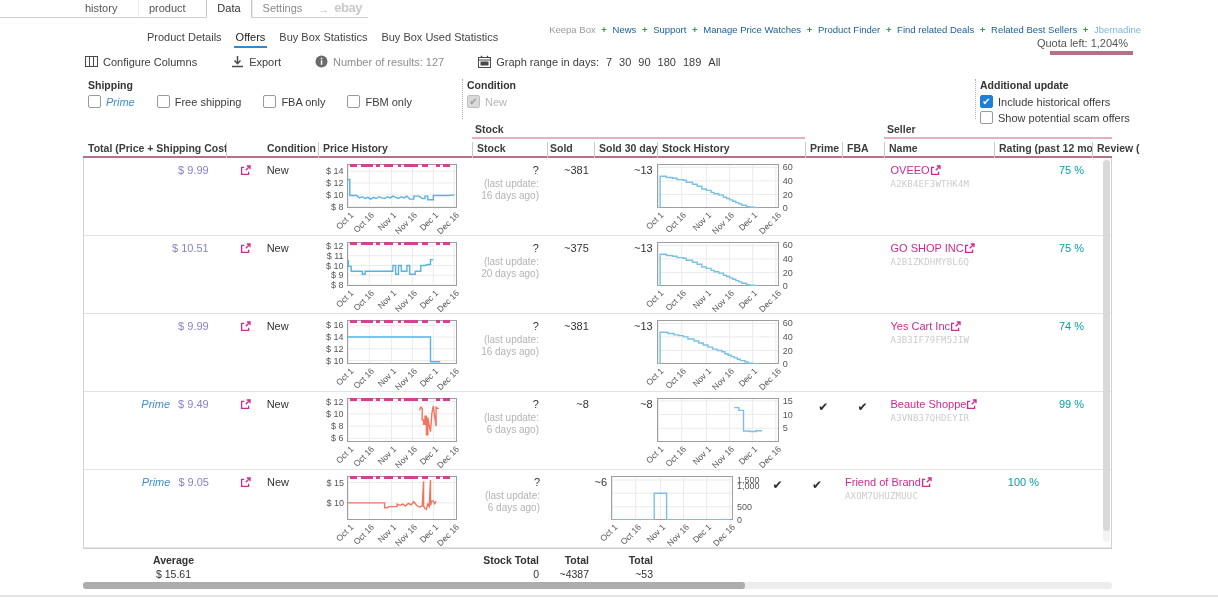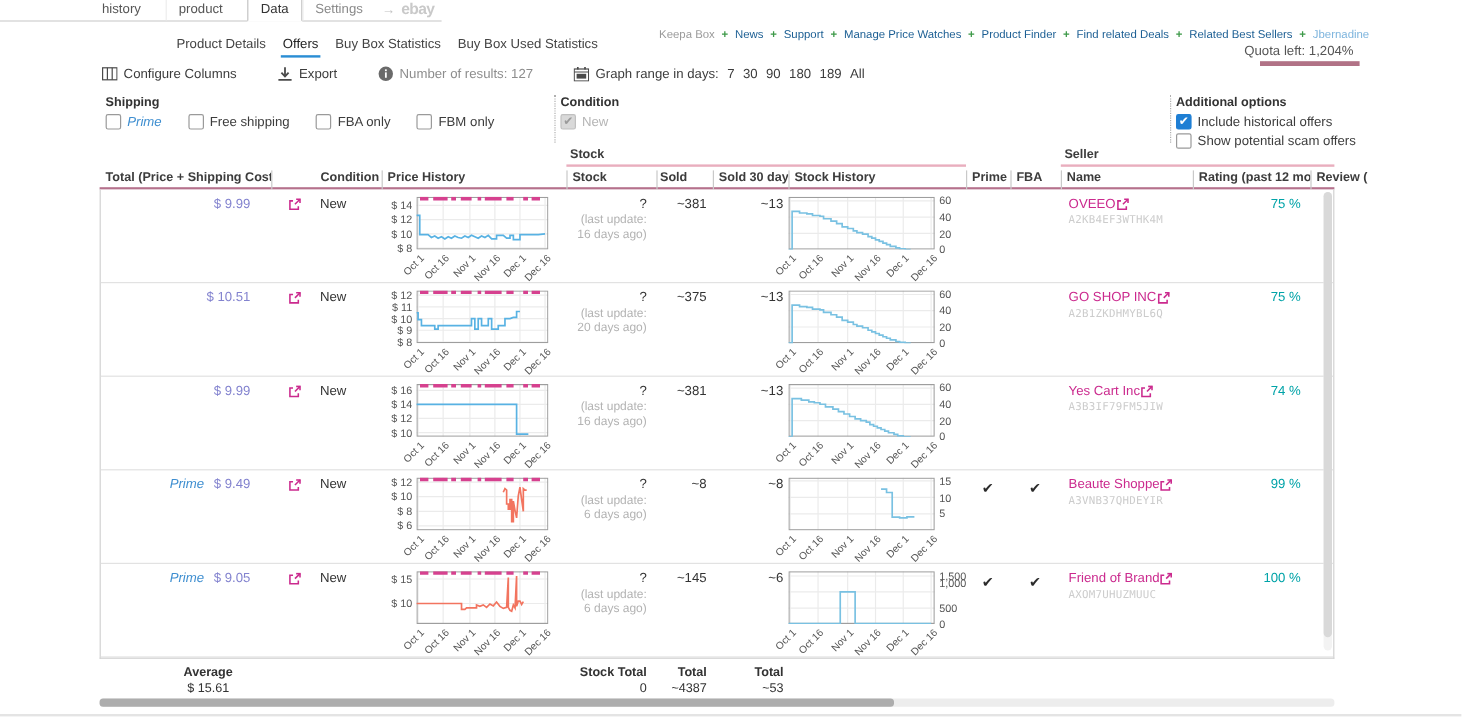--- a/index.html
+++ b/index.html
@@ -223,21 +223,21 @@
   <div class="vdot" style="left:462px"></div>
   <div class="fgroup condition">
     <div class="ftitle">Condition</div>
     <div class="cbrow">
         <span class="cb disabled">✔</span>
         <span class="lbl-dis">New</span>
       </div>
   </div>
   <div class="vdot" style="left:975px"></div>
   <div class="fgroup addopts">
-    <div class="ftitle">Additional options</div>
+    <div class="ftitle">Additional update</div>
     <div class="cbrow">
         <span class="cb checked">✔</span>
         <span>Include historical offers</span>
       </div>
     <div class="cbrow">
         <span class="cb"></span>
         <span>Show potential scam offers</span>
       </div>
   </div>
 
@@ -723,21 +723,20 @@
                 <span style="right:44.6px">Nov 16</span>
                 <span style="right:23.7px">Dec 1</span>
                 <span style="right:2.8px">Dec 16</span>
               </div>
             </div>
           </div>
     <div class="c c-stock w-stock">
             <div>?</div>
             <div class="lu"><span>(last update:</span><br><span>6 days ago)</span></div>
           </div>
-    <div class="c c-sold w-sold">~145</div>
     <div class="c c-sold30 w-sold30">~6</div>
     <div class="c w-schart" style="padding-top:4px">
             <div class="mc">
               <div class="mcr">
                 <div class="plot">
                   <svg width="122" height="44">
                     <line x1="1.5" y1="0" x2="1.5" y2="44" stroke="#ebebeb"></line>
                     <line x1="24.7" y1="0" x2="24.7" y2="44" stroke="#ebebeb"></line>
                     <line x1="49.4" y1="0" x2="49.4" y2="44" stroke="#ebebeb"></line>
                     <line x1="72.6" y1="0" x2="72.6" y2="44" stroke="#ebebeb"></line>

